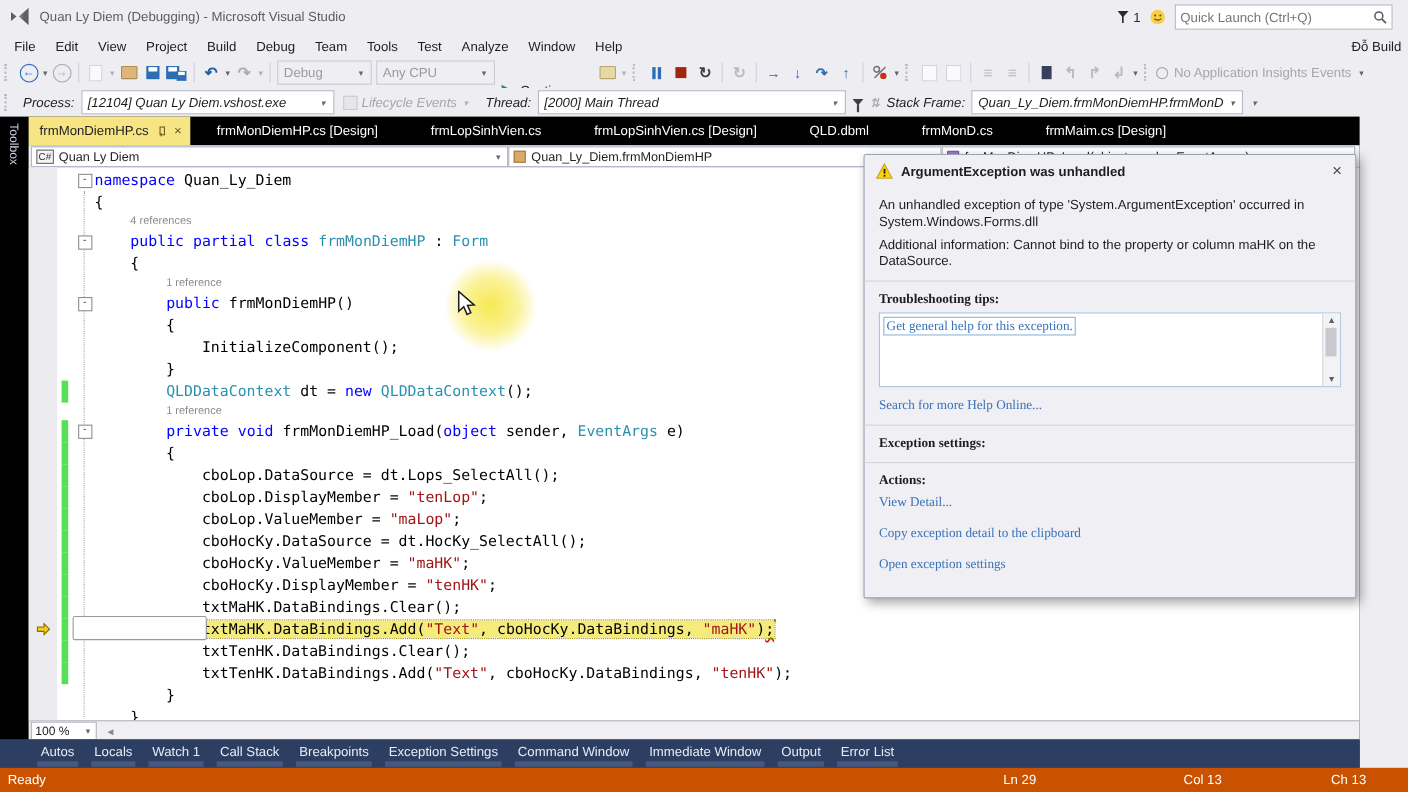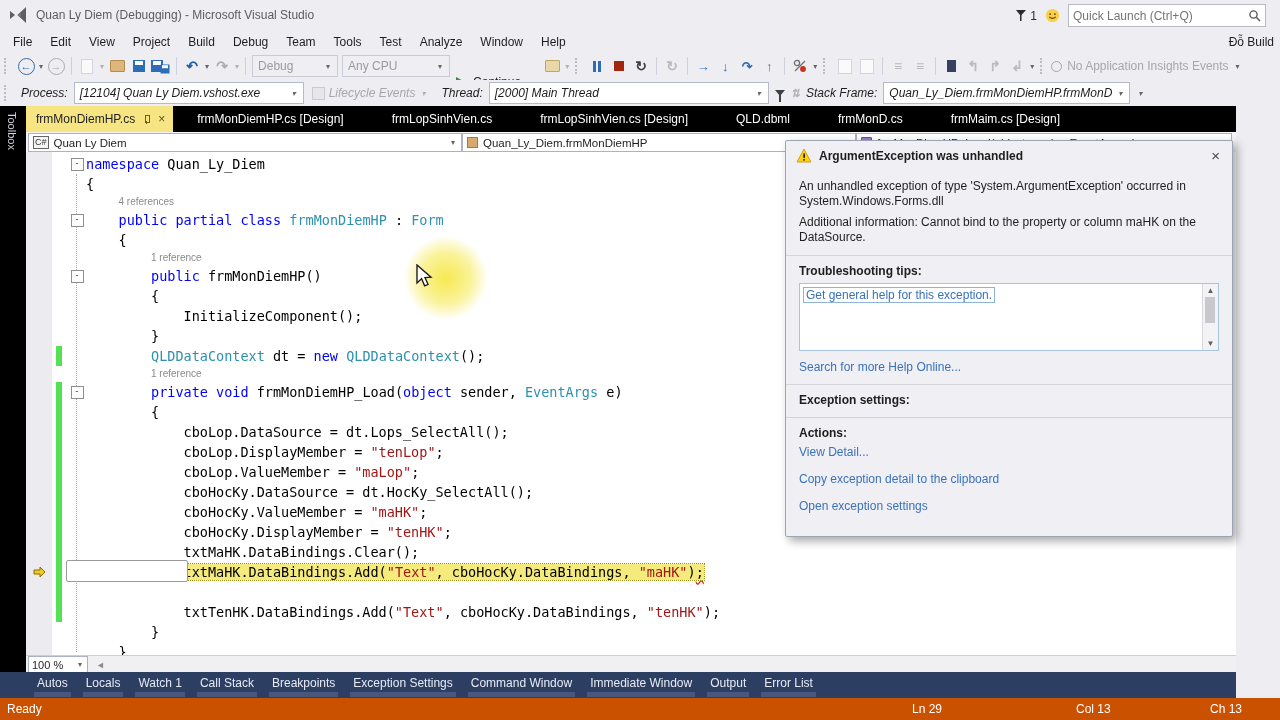--- a/index.html
+++ b/index.html
@@ -111,21 +111,21 @@
   .statusbar .ch{position:absolute;left:1210px;top:4px;}
   
   .dialog{position:absolute;left:785px;top:140px;width:446px;background:#EFEFF4;border:1px solid #9FA4B5;
     border-radius:2px;box-shadow:4px 4px 10px rgba(0,0,0,.35);z-index:20;font-size:12px;color:#1E1E1E;}
   .dtitle{display:flex;align-items:center;gap:7px;padding:7px 10px 6px;}
   .dtitle b{font-size:12px;}
   .dclose{margin-left:auto;color:#4A4A4A;font-size:15px;line-height:1;padding:0 2px;}
   .dbody{padding:4px 13px 0;line-height:15px;}
   .dbody p{margin:6px 0 0;}
   .dhr{border:0;border-top:1px solid #D4D4DC;margin:10px 0 0;}
-  .dsection{padding:8px 13px 0;}
+  .dsection{padding:8px 13px 0;font-family:Liberation Serif, serif;}
   .dsection b{display:block;margin-bottom:5px;}
   .tipsbox{position:relative;height:66px;background:#FFF;border:1px solid #A9C4DE;}
   .tiplink{display:inline-block;margin:3px;padding:0 2px;color:#3A72B9;border:1px solid #8FB4D9;}
   .vscroll{position:absolute;right:0;top:0;bottom:0;width:15px;border-left:1px solid #D8D8DE;background:#F3F3F6;}
   .vscroll .up,.vscroll .dn{position:absolute;left:0;right:0;text-align:center;font-size:8px;color:#606060;}
   .vscroll .up{top:2px;} .vscroll .dn{bottom:2px;}
   .vscroll .thumb{position:absolute;left:2px;top:13px;width:10px;height:26px;background:#C8C8CE;}
   .dlink{color:#3A72B9;margin:9px 0 0;cursor:default;}
   .chkrow{display:flex;align-items:center;gap:7px;margin:2px 0 0;}
   .chkbox{width:13px;height:13px;background:#FFF;border:1px solid #8A8A8A;flex:0 0 13px;}
@@ -395,21 +395,21 @@
           <div class="row code"><span class="ind"></span><span class="chg on"></span><span class="fold"></span><span class="txt"><span class="tk-p">            cboLop.DataSource = dt.Lops_SelectAll();</span></span></div>
           <div class="row code"><span class="ind"></span><span class="chg on"></span><span class="fold"></span><span class="txt"><span class="tk-p">            cboLop.DisplayMember = </span><span class="tk-s">"tenLop"</span><span class="tk-p">;</span></span></div>
           <div class="row code"><span class="ind"></span><span class="chg on"></span><span class="fold"></span><span class="txt"><span class="tk-p">            cboLop.ValueMember = </span><span class="tk-s">"maLop"</span><span class="tk-p">;</span></span></div>
           <div class="row code"><span class="ind"></span><span class="chg on"></span><span class="fold"></span><span class="txt"><span class="tk-p">            cboHocKy.DataSource = dt.HocKy_SelectAll();</span></span></div>
           <div class="row code"><span class="ind"></span><span class="chg on"></span><span class="fold"></span><span class="txt"><span class="tk-p">            cboHocKy.ValueMember = </span><span class="tk-s">"maHK"</span><span class="tk-p">;</span></span></div>
           <div class="row code"><span class="ind"></span><span class="chg on"></span><span class="fold"></span><span class="txt"><span class="tk-p">            cboHocKy.DisplayMember = </span><span class="tk-s">"tenHK"</span><span class="tk-p">;</span></span></div>
           <div class="row code"><span class="ind"></span><span class="chg on"></span><span class="fold"></span><span class="txt"><span class="tk-p">            txtMaHK.DataBindings.Clear();</span></span></div>
           <div class="row code"><span class="ind"><svg width="13" height="12" viewBox="0 0 13 12">
                 <path d="M1,4 h6 V1 l5,5 -5,5 V8 h-6 Z" fill="#F2CB1D" stroke="#8A6D00" stroke-width="1"></path>
               </svg></span><span class="chg on"></span><span class="fold"></span><span class="txt"><span class="tk-p">            </span><span class="hl"><span class="tk-p">txtMaHK.DataBindings.Add(</span><span class="tk-s">"Text"</span><span class="tk-p">, cboHocKy.DataBindings, </span><span class="tk-s">"maHK"</span><span class="tk-p">)</span><span class="tk-e">;</span></span></span></div>
-          <div class="row code"><span class="ind"></span><span class="chg on"></span><span class="fold"></span></div>
+          <div class="row code"><span class="ind"></span><span class="chg on"></span><span class="fold"></span><span class="txt"><span class="tk-p">            txtTenHK.DataBindings.Clear();</span></span></div>
           <div class="row code"><span class="ind"></span><span class="chg on"></span><span class="fold"></span><span class="txt"><span class="tk-p">            txtTenHK.DataBindings.Add(</span><span class="tk-s">"Text"</span><span class="tk-p">, cboHocKy.DataBindings, </span><span class="tk-s">"tenHK"</span><span class="tk-p">);</span></span></div>
           <div class="row code"><span class="ind"></span><span class="chg"></span><span class="fold"></span><span class="txt"><span class="tk-p">        }</span></span></div>
           <div class="row code"><span class="ind"></span><span class="chg"></span><span class="fold"></span><span class="txt"><span class="tk-p">    }</span></span></div>
         </div>
       <div class="ghostbox"></div>
       <div class="cursor-glow"></div>
       <svg class="cursor-arrow" width="18" height="26" viewBox="0 0 18 26">
         <path d="M1,1 L1,19 L5.6,14.8 L8.6,21.8 L12,20.3 L9,13.6 L15,13.2 Z" fill="#FFFFFF" stroke="#1E1E1E" stroke-width="1.4"></path>
       </svg>
     </div>

